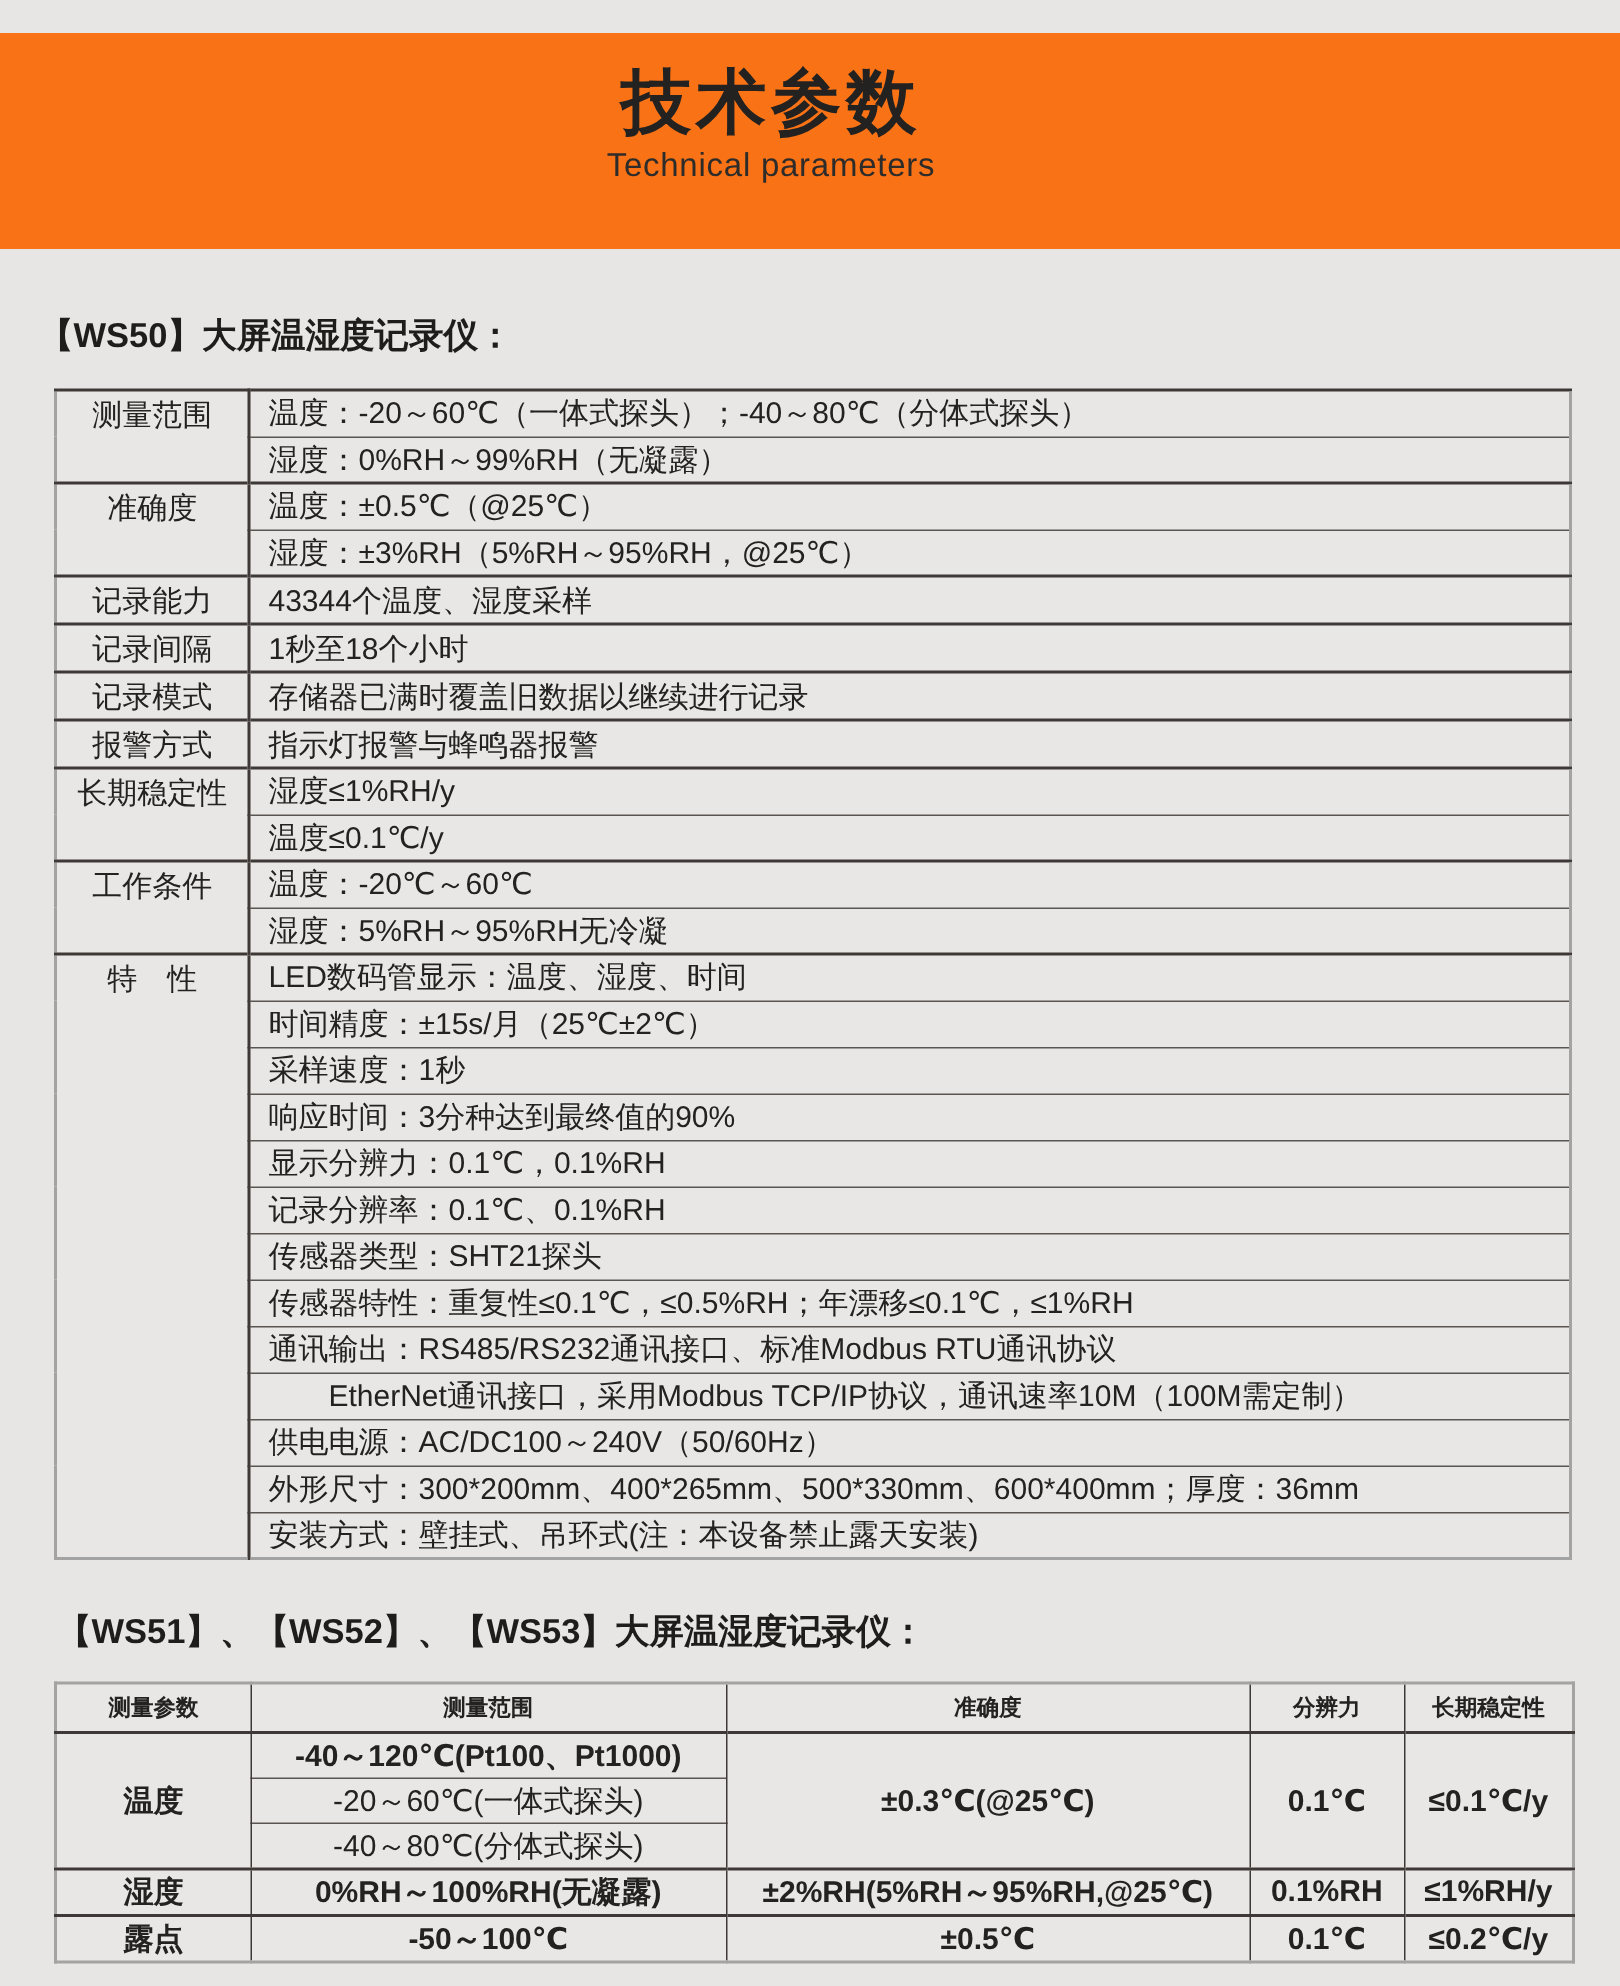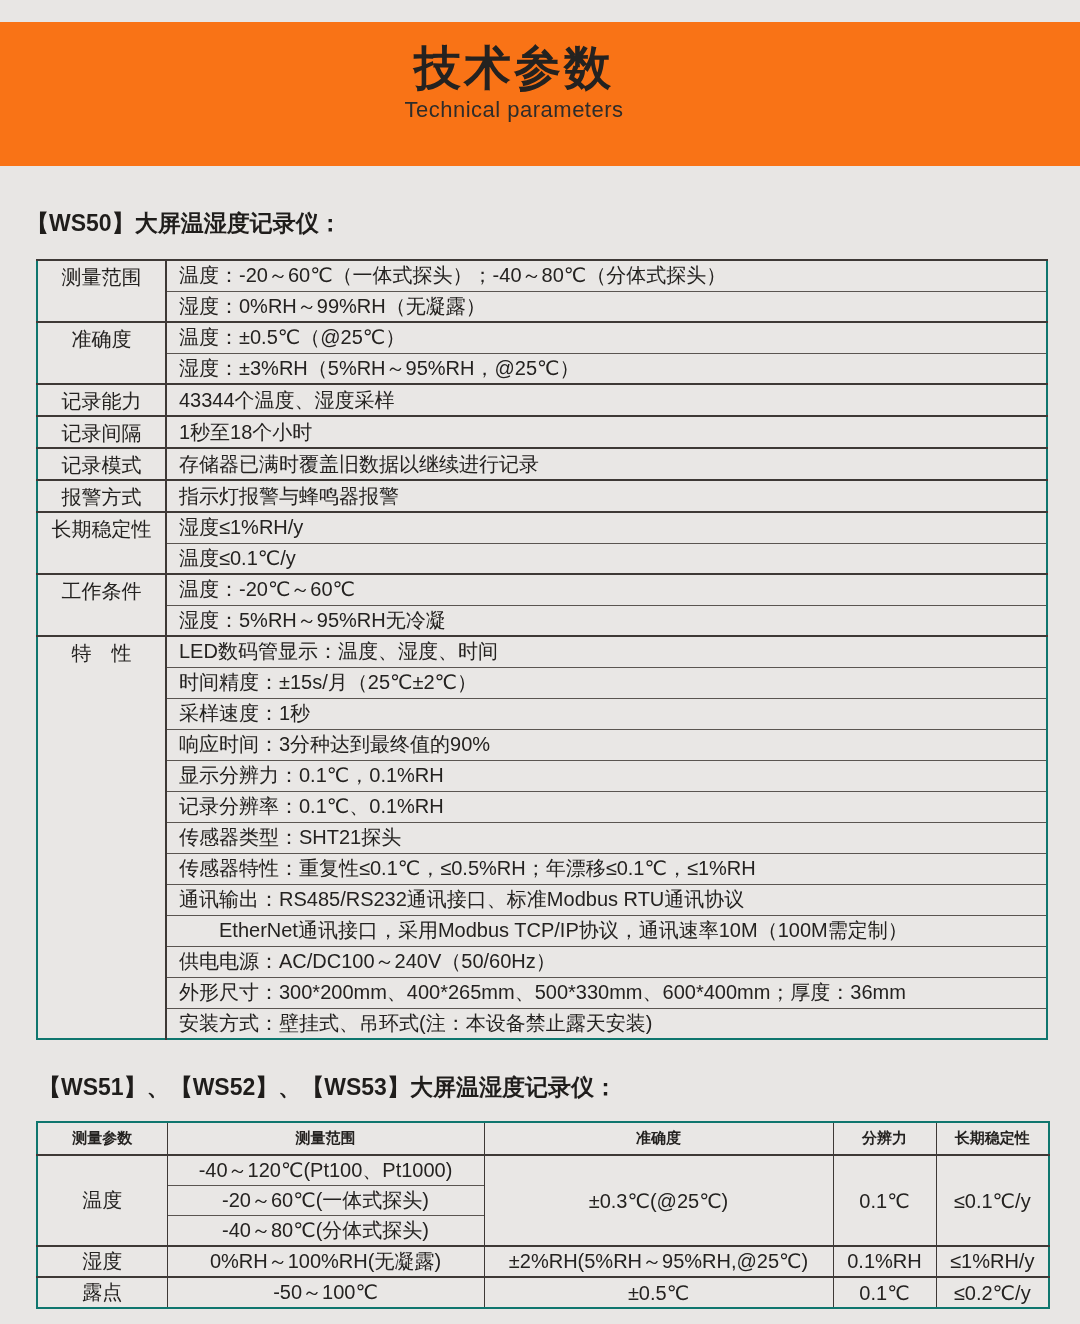--- a/index.html
+++ b/index.html
@@ -41,21 +41,21 @@
   #heading1 { margin: 42px 0 20px 26px; }
   #heading2 { margin: 32px 0 18px 38px; }
 
   table {
     border-collapse: collapse;
     table-layout: fixed;
     margin-left: 36px;
     width: 1012px;
     background: #e9e7e5;
   }
-  #table1, #table2 { border: 2px solid #0f766e; margin-top: 16px; }
+  #table1, #table2 { border: 2px solid #a3a3a3; margin-top: 16px; }
 
   
   #table1 td { font-size: 20px; }
   #table1 .label-cell {
     width: 129px;
     text-align: center;
     vertical-align: top;
     border-right: 2px solid #3e3936;
     padding-top: 4px;
     line-height: 25px;
@@ -79,21 +79,21 @@
     border-left: 1px solid #3e3936;
     border-right: 1px solid #3e3936;
     border-bottom: 2px solid #3e3936;
   }
   #table2 td {
     font-size: 20px;
     height: 30px;
     border-left: 1px solid #3e3936;
     border-right: 1px solid #3e3936;
   }
-  #table2 td.major { border-top: 2px solid #3e3936; }
+  #table2 td.major { border-top: 2px solid #3e3936; font-weight: bold; }
   #table2 td.sub   { border-top: 1px solid #5a5551; }
 </style>
 </head>
 <body>
 
 <div>
   <div class="top-strip"></div>
 
   <div class="title-band">
     <div class="band-inner">

